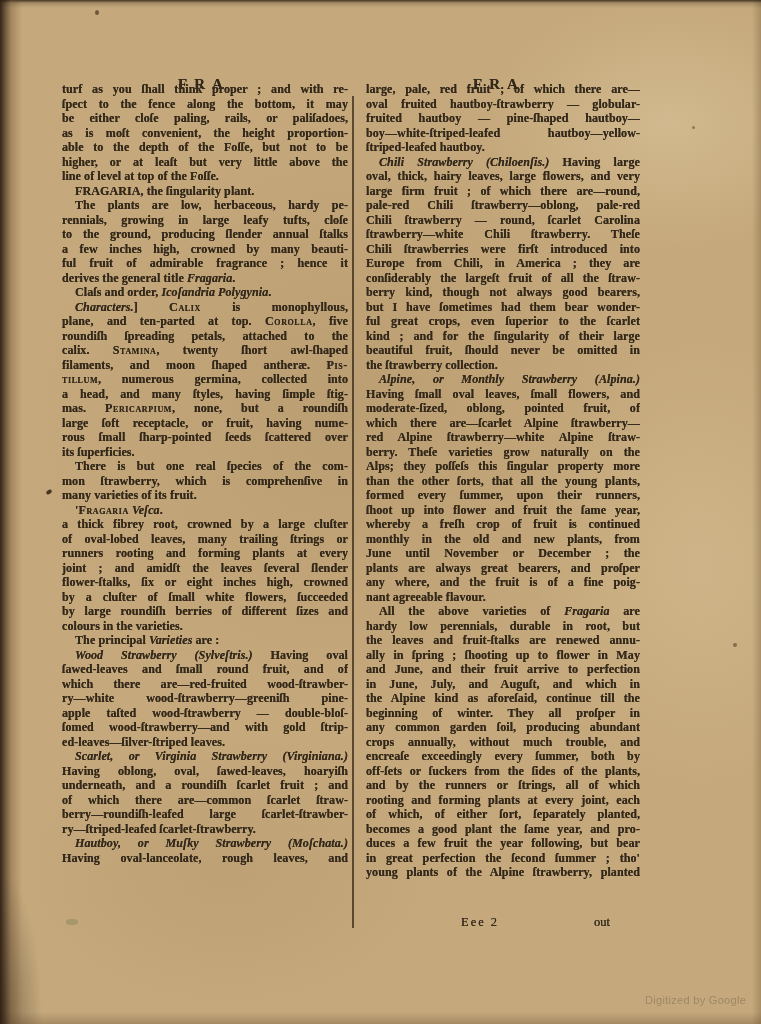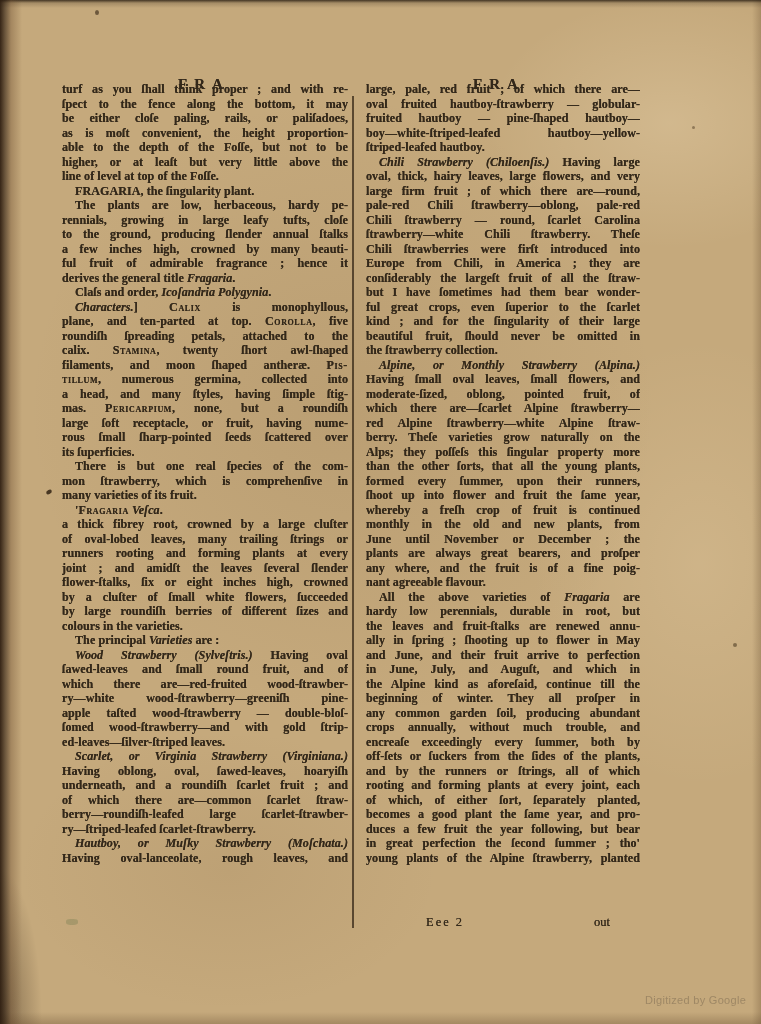--- a/index.html
+++ b/index.html
@@ -35,21 +35,21 @@
     text-align:justify;text-align-last:justify;overflow:hidden;
     letter-spacing:0.05px;
     text-shadow:0 0 0.5px rgba(51,40,26,0.85);
   }
   .line.short{text-align-last:left;}
   .line.ind{text-indent:13px;}
   .sc{font-variant:small-caps;letter-spacing:0.6px;}
   i{font-style:italic;}
   .footer-row{position:absolute;left:366px;top:915px;width:274px;display:flex;
       font-size:12.5px;text-shadow:0 0 0.5px rgba(51,40,26,0.85);}
-  .sig{margin-left:60px;letter-spacing:2px;}
+  .sig{margin-left:95px;letter-spacing:2px;}
   .catchword{margin-left:auto;margin-right:30px;}
   .watermark{position:absolute;left:645px;top:994px;font-size:11px;
       color:rgba(125,108,82,0.55);font-family:"Liberation Sans",sans-serif;
       letter-spacing:0.3px;}
   .speck{position:absolute;border-radius:50%;}
   .speck.s1{left:46px;top:490px;width:6px;height:4px;background:rgba(40,26,12,0.8);transform:rotate(-30deg);}
   .speck.s2{left:733px;top:643px;width:4px;height:4px;background:rgba(70,52,30,0.55);}
   .speck.s3{left:692px;top:126px;width:3px;height:3px;background:rgba(80,60,36,0.5);}
   .speck.s4{left:66px;top:919px;width:12px;height:6px;background:rgba(100,115,70,0.30);border-radius:40%;}
   .speck.s5{left:95px;top:10px;width:4px;height:5px;background:rgba(50,35,18,0.6);}
@@ -129,20 +129,21 @@
       <div class="line short">ſtriped-leafed hautboy.</div>
       <div class="line ind"><i>Chili Strawberry (Chiloenſis.)</i>  Having large</div>
       <div class="line">oval, thick, hairy leaves, large flowers, and very</div>
       <div class="line">large firm fruit ; of which there are—round,</div>
       <div class="line">pale-red Chili ſtrawberry—oblong, pale-red</div>
       <div class="line">Chili ſtrawberry — round, ſcarlet Carolina</div>
       <div class="line">ſtrawberry—white Chili ſtrawberry.  Theſe</div>
       <div class="line">Chili ſtrawberries were firſt introduced into</div>
       <div class="line">Europe from Chili, in America ; they are</div>
       <div class="line">conſiderably the largeſt fruit of all the ſtraw-</div>
+      <div class="line">berry kind, though not always good bearers,</div>
       <div class="line">but I have ſometimes had them bear wonder-</div>
       <div class="line">ful great crops, even ſuperior to the ſcarlet</div>
       <div class="line">kind ; and for the ſingularity of their large</div>
       <div class="line">beautiful fruit, ſhould never be omitted in</div>
       <div class="line short">the ſtrawberry collection.</div>
       <div class="line ind"><i>Alpine, or Monthly Strawberry (Alpina.)</i></div>
       <div class="line">Having ſmall oval leaves, ſmall flowers, and</div>
       <div class="line">moderate-ſized, oblong, pointed fruit, of</div>
       <div class="line">which there are—ſcarlet Alpine ſtrawberry—</div>
       <div class="line">red Alpine ſtrawberry—white Alpine ſtraw-</div>

